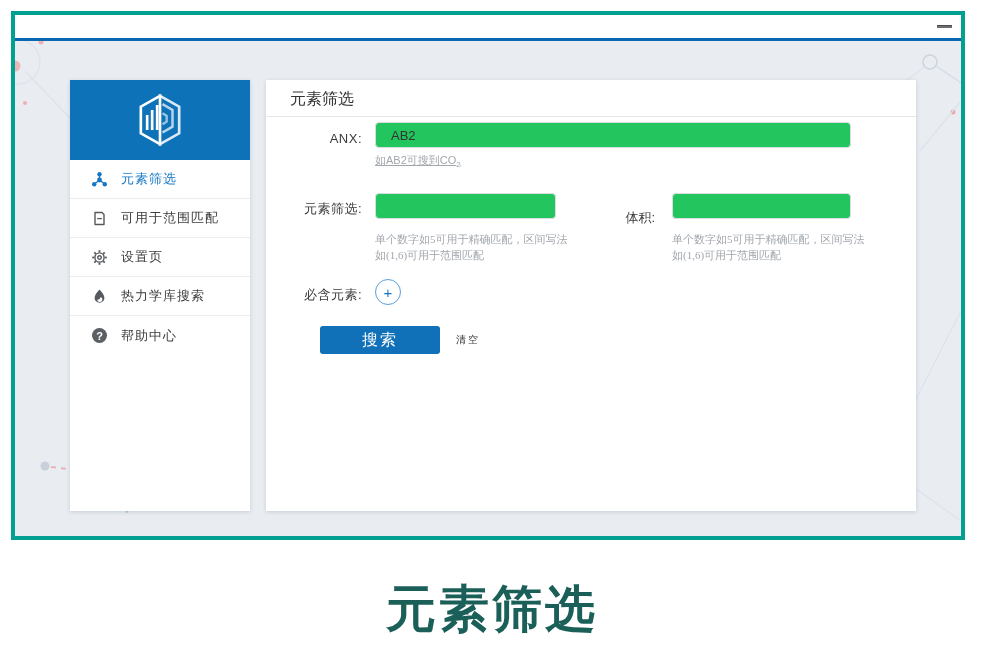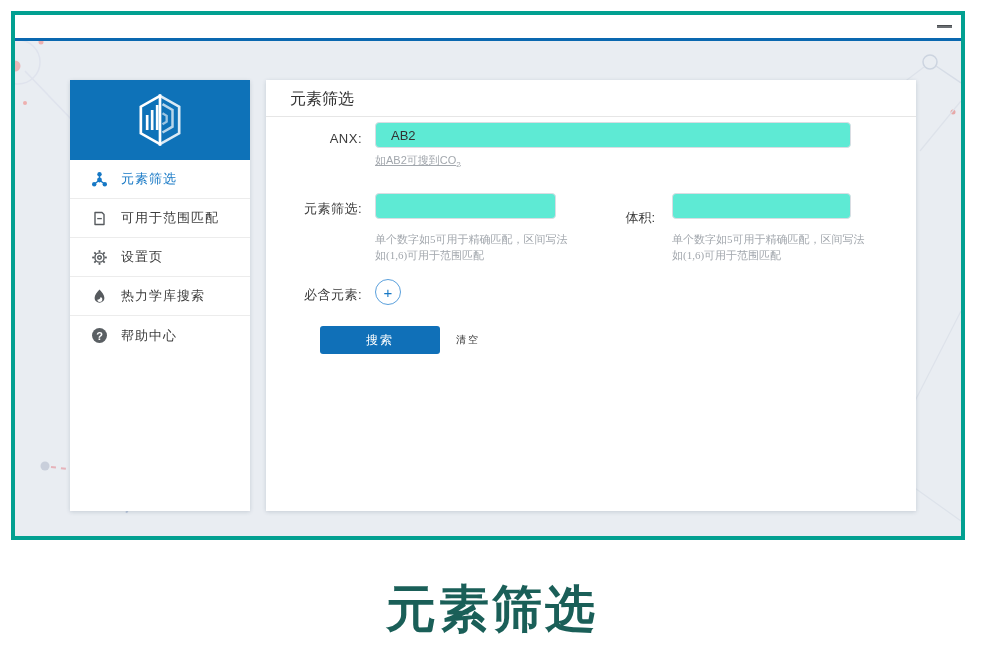--- a/index.html
+++ b/index.html
@@ -35,38 +35,38 @@
                 font-size:11px; font-weight:bold; display:flex; align-items:center; justify-content:center; }
 
   
   .main { position:absolute; left:251px; top:39px; width:650px; height:431px; }
   .panel-title { height:37px; line-height:37px; padding-left:24px; font-size:16px; color:#333;
                  border-bottom:1px solid #e6e6e6; }
   .form { padding-top:0; }
   .frow { display:flex; align-items:center; }
   .lbl { width:96px; text-align:right; font-size:13px; color:#3a3a3a; padding-top:6px; letter-spacing:0.5px; }
   .inp { margin-left:13px; height:26px; border:1px solid #d9dde3; border-radius:4px;
-         padding:0 10px 0 15px; font-size:13px; color:#333; outline:none; background:#5eead4;
+         padding:0 10px 0 15px; font-size:13px; color:#333; outline:none; background:#22c55e;
          font-family:"Liberation Sans","DejaVu Sans",sans-serif; }
   .inp-anx { width:476px; }
   .inp-sm { width:181px; }
   .lbl2 { margin-left:30px; width:69px; text-align:right; font-size:13px; color:#3a3a3a; padding-top:6px;margin-top:18px; }
   .inp-vol { margin-left:17px; width:179px; }
   .hint { font-size:11px; color:#a2a7ad; line-height:16px; }
   .hint sub { font-size:8px; }
   .hint-anx { margin:4px 0 0 109px;text-decoration:underline; }
   .hints2 { display:flex; margin-top:4px;font-family:Liberation Serif, serif; }
   .hint-a { margin-left:109px; width:200px; }
   .hint-b { margin-left:97px; width:200px; }
   .row-req { margin-top:16px; }
   .plus-btn { margin-left:13px; width:26px; height:26px; border-radius:50%; border:1px solid #5aa0dc;
               background:#fff; color:#1678c5; font-size:15px; line-height:23px; text-align:center; cursor:pointer; }
   .row-btns { margin-top:21px; display:flex; align-items:center; }
   .search-btn { margin-left:54px; width:120px; height:28px; background:#1070b8; color:#fff;
-                border:none; border-radius:3px; font-size:12px; letter-spacing:2px; cursor:pointer;
+                border:none; border-radius:3px; font-size:16px; letter-spacing:2px; cursor:pointer;
                 font-family:"Liberation Sans","DejaVu Sans",sans-serif; }
   .clear-btn { margin-left:16px; font-size:10px; color:#3a3a3a; letter-spacing:2px; cursor:pointer; }
 
   
   .caption { position:absolute; left:0; top:576px; width:984px; text-align:center;
              font-size:50px; font-weight:bold; color:#1a5f58; letter-spacing:3px; }
 
   .mt5 { margin-top:5px; } .mt12 { margin-top:12px; }
 </style>
 </head>

